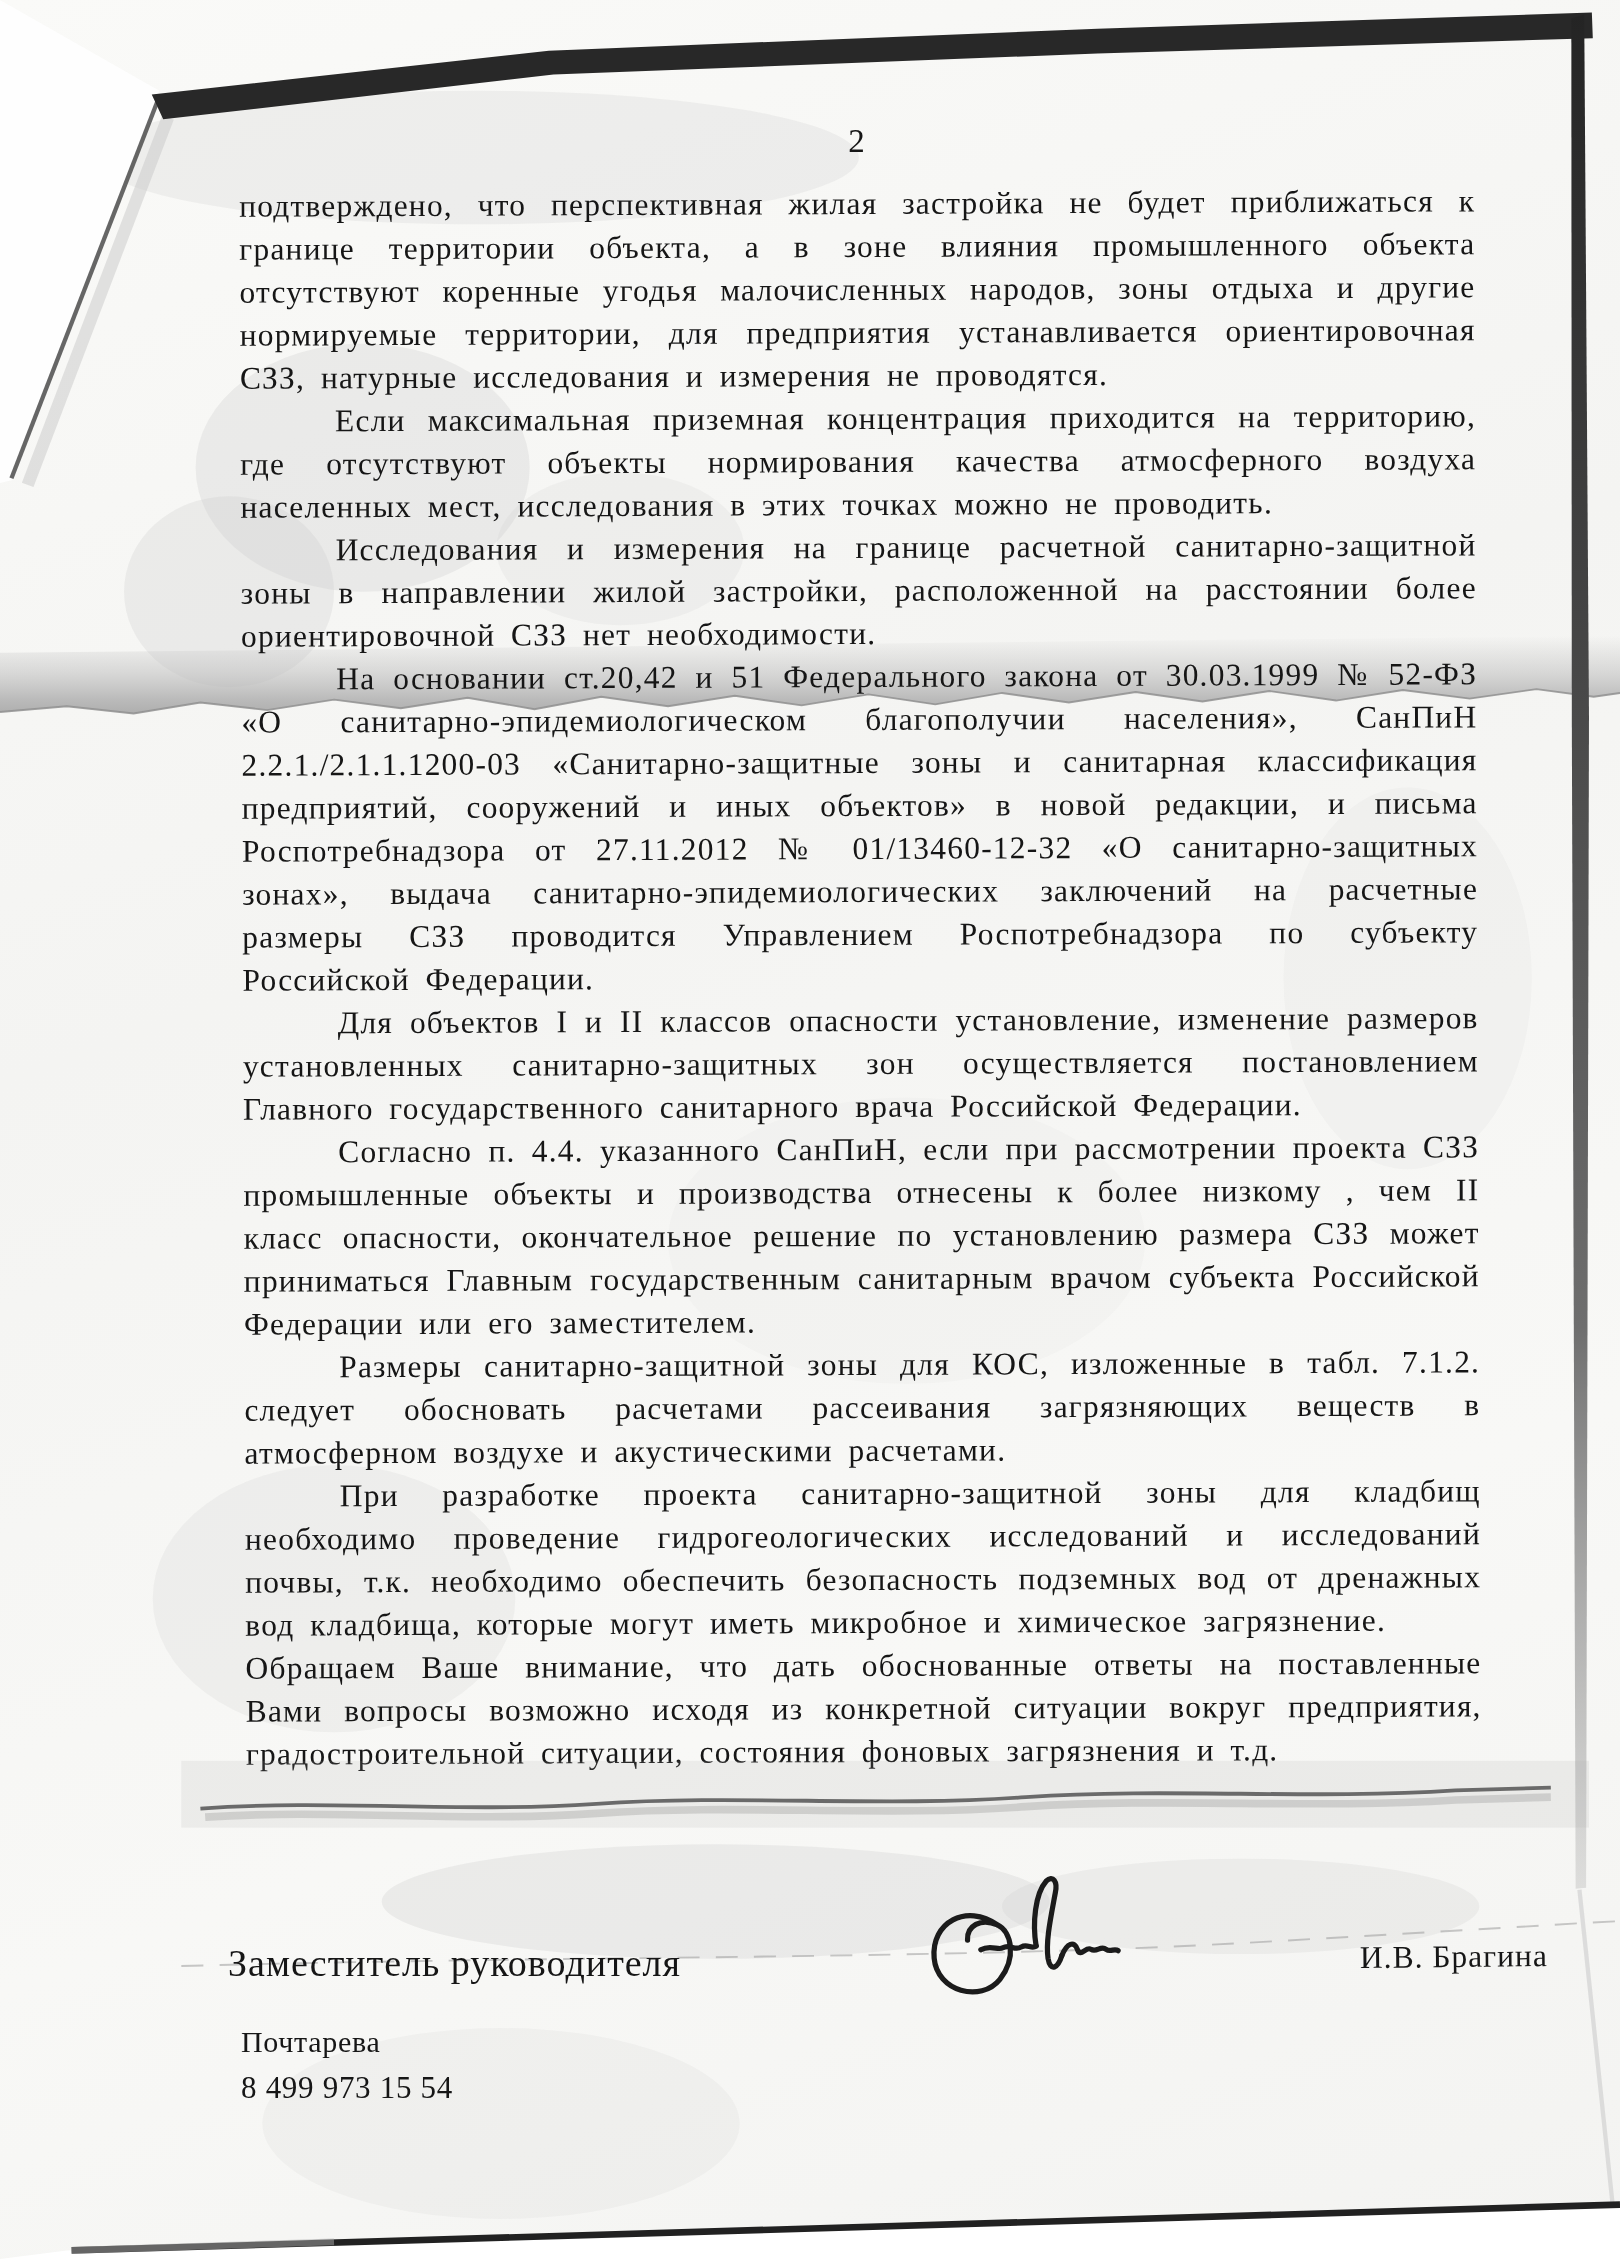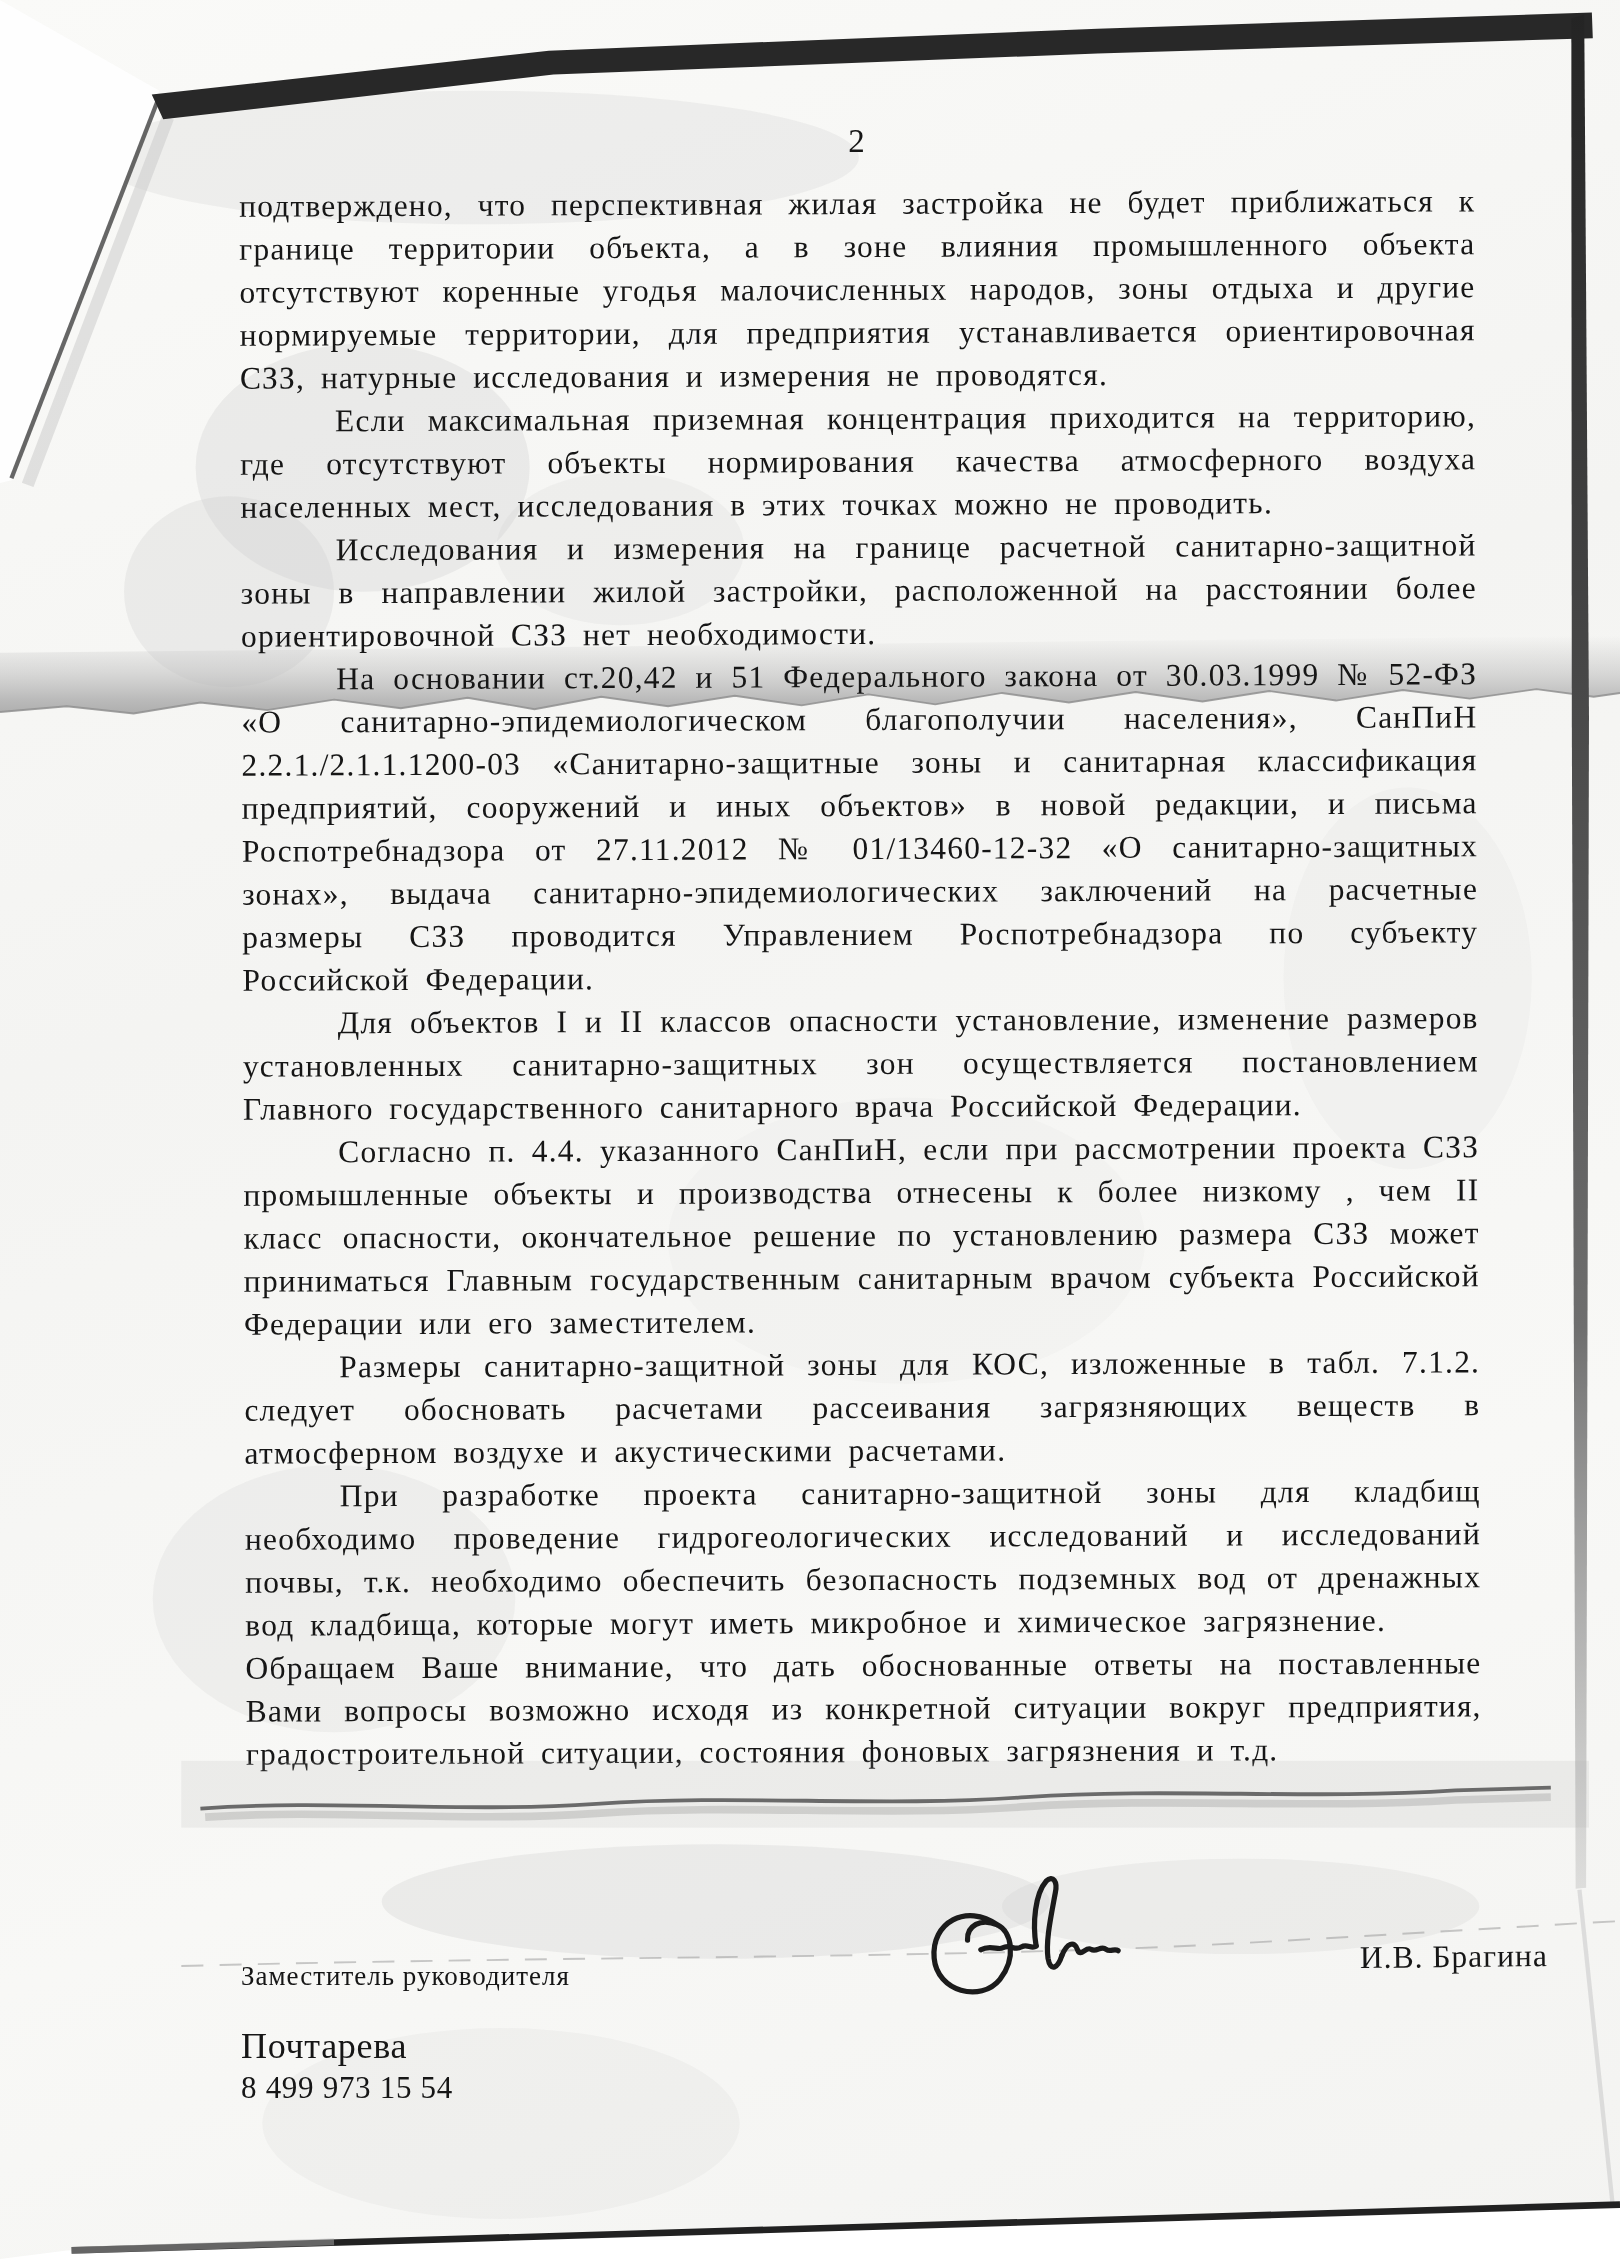--- a/index.html
+++ b/index.html
@@ -8,23 +8,23 @@
        font-family:"Liberation Serif","DejaVu Serif",serif;color:#161616;}
   svg.layer{position:absolute;left:0;top:0;width:1620px;height:2261px;pointer-events:none;}
   .under{z-index:1;} .over{z-index:3;}
   #page-number{position:absolute;left:239px;top:123px;width:1236px;text-align:center;
        font-size:33px;letter-spacing:1px;z-index:2;}
   #body-text{position:absolute;left:239px;top:182px;width:1236px;z-index:2;
        font-size:31.5px;line-height:43px;text-align:justify;
        letter-spacing:1.2px;word-spacing:6.7px;transform:rotate(-0.25deg);transform-origin:50% 0;}
   #body-text p{margin:0;padding:0;}
   #body-text p.indent{text-indent:95px;}
-  .signoff-title{position:absolute;left:241px;top:1941px;font-size:27px;letter-spacing:1px;z-index:2;margin-top:20px;}
+  .signoff-title{position:absolute;left:228px;top:1941px;font-size:38px;letter-spacing:1px;z-index:2;}
   .signoff-name{position:absolute;right:72px;top:1939px;font-size:31.5px;letter-spacing:1px;z-index:2;transform:rotate(-0.6deg);}
-  .exec-name{position:absolute;left:241px;top:2025px;font-size:36px;letter-spacing:0.7px;z-index:2;}
+  .exec-name{position:absolute;left:241px;top:2025px;font-size:30px;letter-spacing:0.7px;z-index:2;}
   .exec-phone{position:absolute;left:241px;top:2070px;font-size:31px;letter-spacing:0.7px;z-index:2;font-family:Liberation Serif, serif;}
   #signature-svg{position:absolute;left:909px;top:1864px;width:239px;height:162px;z-index:3;}
 </style>
 </head>
 <body>
 
 <div id="app">
 
   <svg class="layer under" viewBox="0 0 3395 4738">
     <defs>

